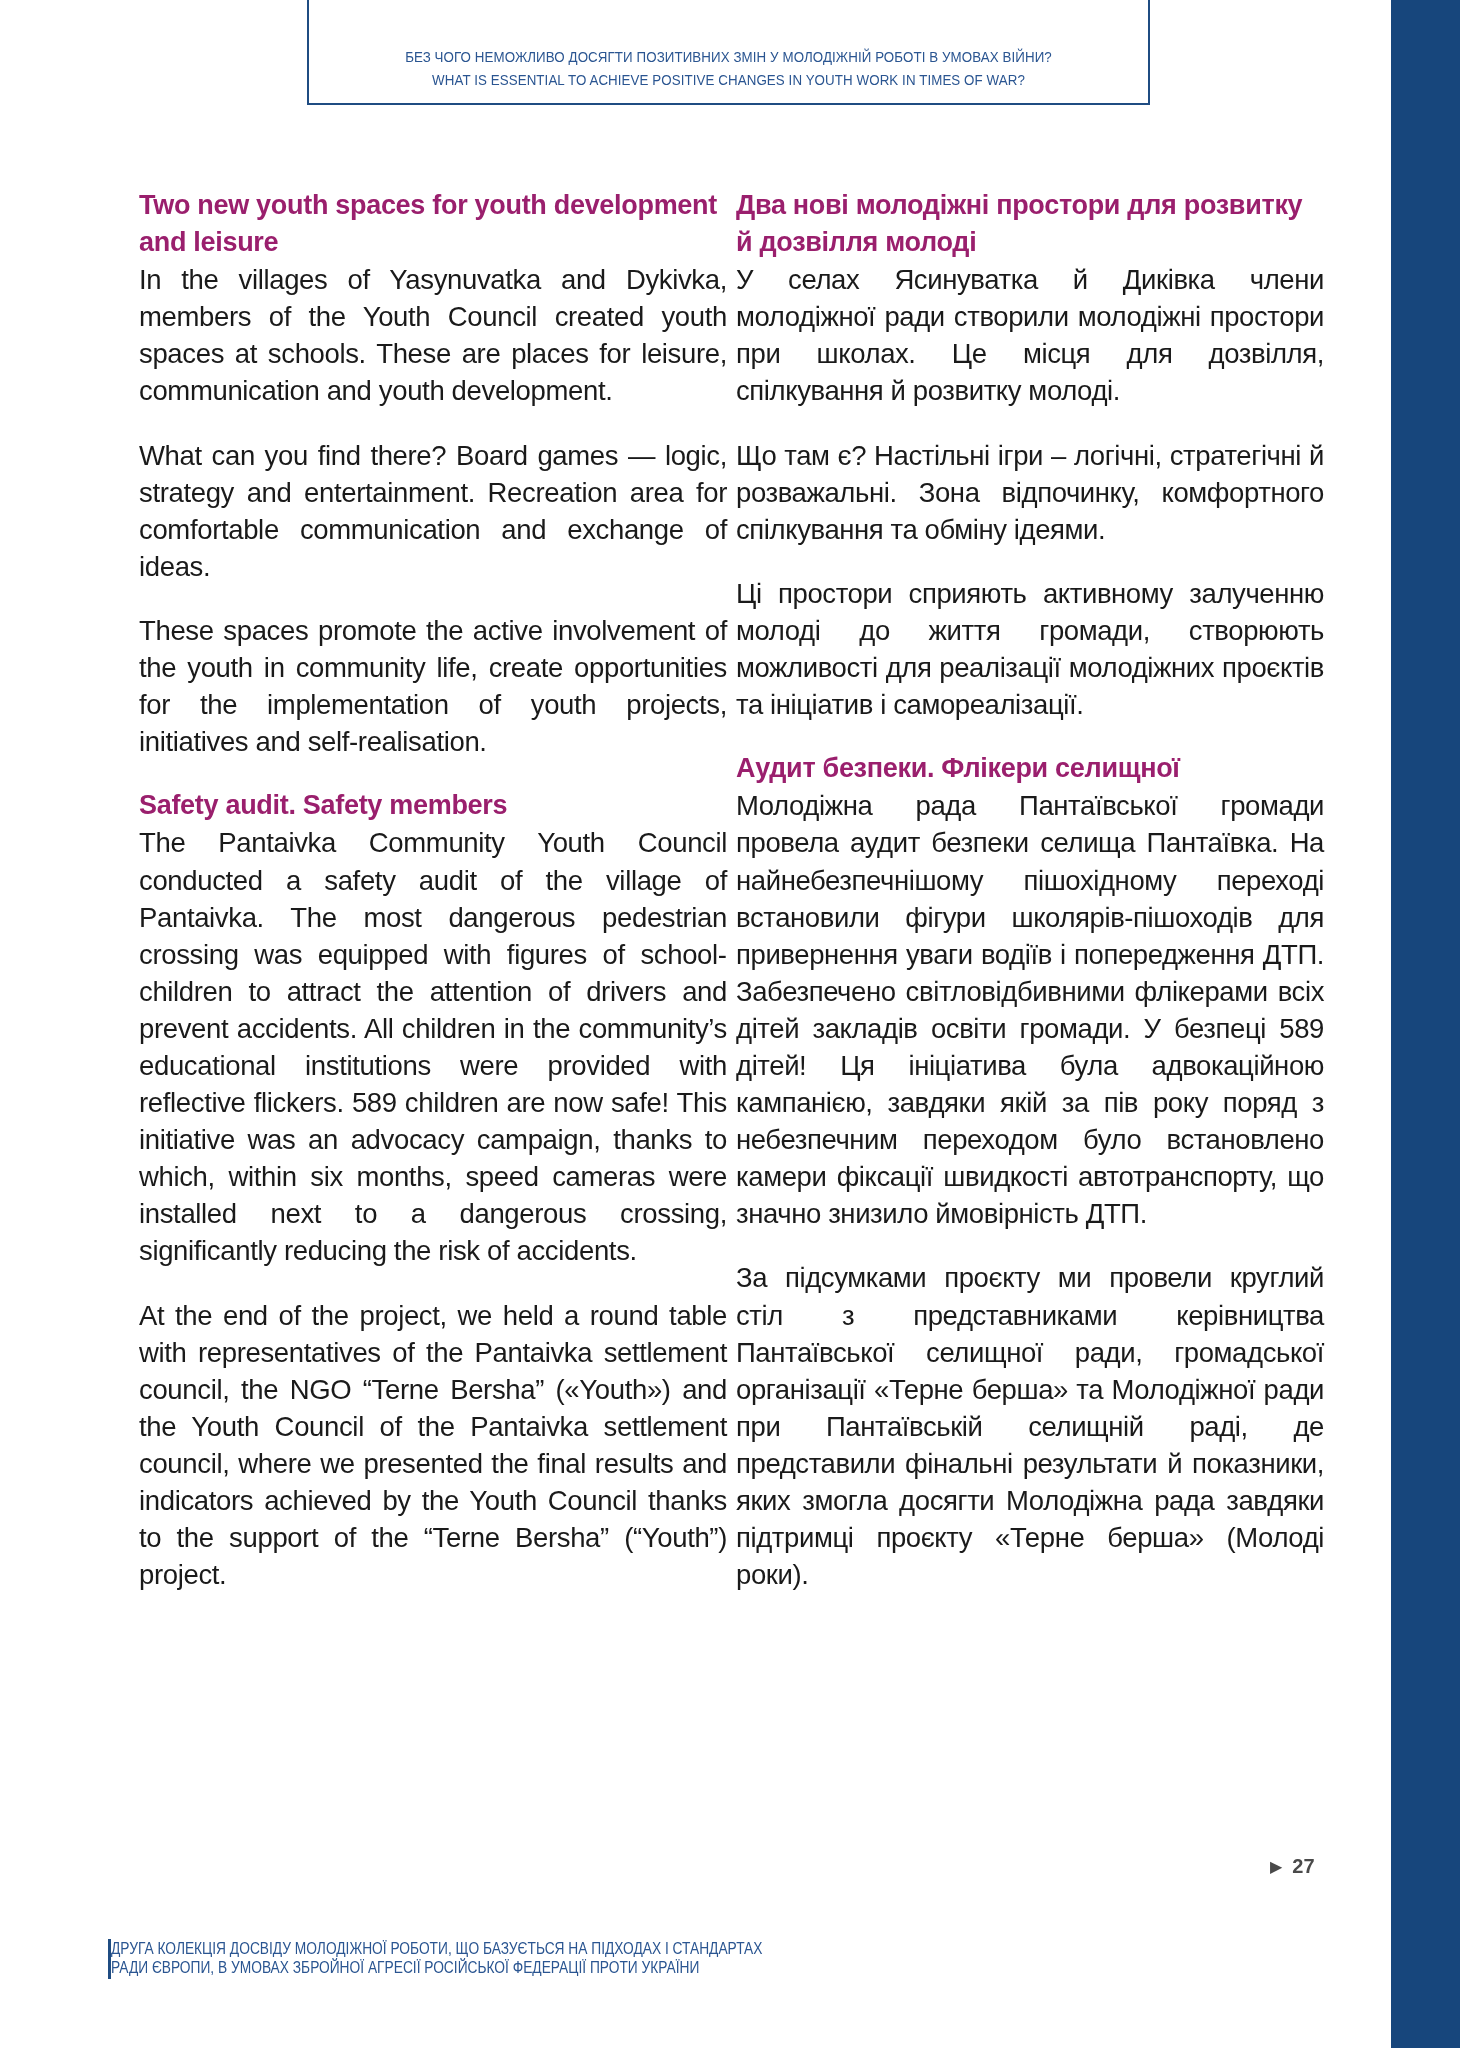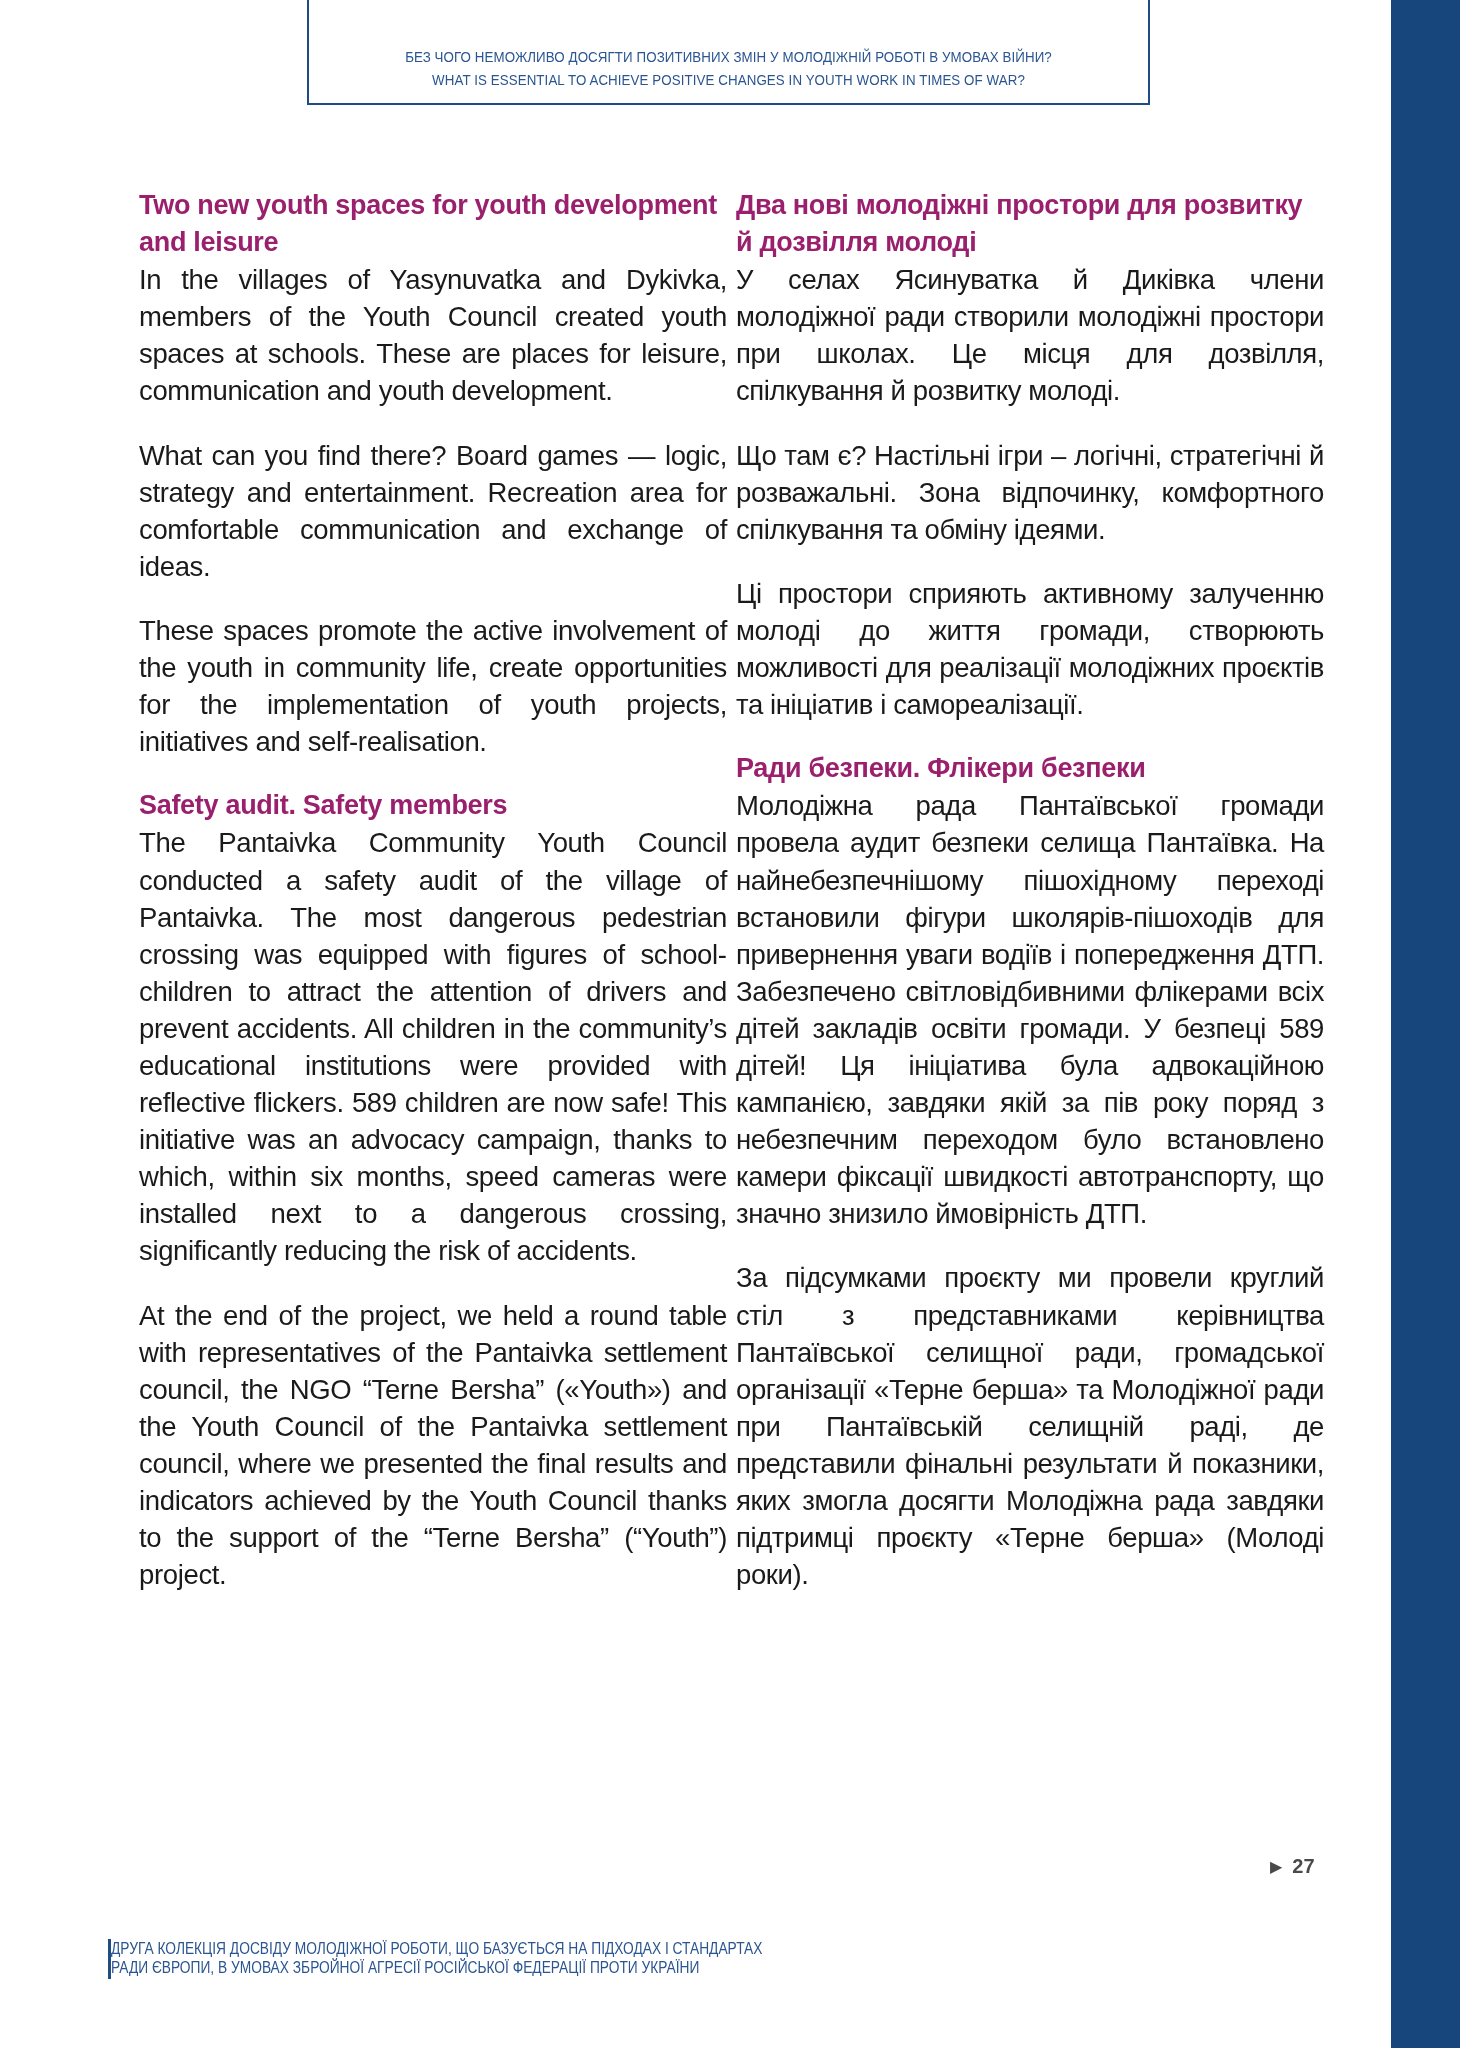--- a/index.html
+++ b/index.html
@@ -76,21 +76,21 @@
   <h2>Safety audit. Safety members</h2>
   <p>The Pantaivka Community Youth Council conducted a safety audit of the village of Pantaivka. The most dangerous pedestrian crossing was equipped with figures of school­children to attract the attention of drivers and prevent accidents. All children in the commu­nity’s educational institutions were provided with reflective flickers. 589 children are now safe! This initiative was an advocacy campaign, thanks to which, within six months, speed cameras were installed next to a dangerous crossing, significantly reducing the risk of accidents.</p>
   <p>At the end of the project, we held a round table with representatives of the Pantaivka settle­ment council, the NGO “Terne Bersha” («Youth») and the Youth Council of the Pantaivka settle­ment council, where we presented the final results and indicators achieved by the Youth Council thanks to the support of the “Terne Bersha” (“Youth”) project.</p>
 </div>
 
 <div class="col right">
   <h2>Два нові молодіжні простори для розвитку й дозвілля молоді</h2>
   <p>У селах Ясинуватка й Диківка члени молодіжної ради створили молодіжні простори при школах. Це місця для дозвілля, спілкування й розвитку молоді.</p>
   <p>Що там є? Настільні ігри – логічні, стратегічні й розважальні. Зона відпочинку, комфортного спілкування та обміну ідеями.</p>
   <p>Ці простори сприяють активному залученню молоді до життя громади, створюють можливості для реалізації молодіжних проєктів та ініціатив і самореалізації.</p>
-  <h2>Ради безпеки. Флікери безпеки</h2>
+  <h2>Аудит безпеки. Флікери селищної</h2>
   <p>Молодіжна рада Пантаївської громади провела аудит безпеки селища Пантаївка. На найнебезпечнішому пішохідному переході встановили фігури школярів-пішоходів для привернення уваги водіїв і попередження ДТП. Забезпечено світловідбивними флікерами всіх дітей закладів освіти громади. У безпеці 589 дітей! Ця ініціатива була адвокаційною кампанією, завдяки якій за пів року поряд з небезпечним переходом було встановлено камери фіксації швидкості автотранспорту, що значно знизило ймовірність ДТП.</p>
   <p>За підсумками проєкту ми провели круглий стіл з представниками керівництва Пантаївської селищної ради, громадської організації «Терне берша» та Молодіжної ради при Пантаївській селищній раді, де представили фінальні результати й показники, яких змогла досягти Молодіжна рада завдяки підтримці проєкту «Терне берша» (Молоді роки).</p>
 </div>
 
 <div class="footer">
   <div class="fl">Друга колекція досвіду молодіжної роботи, що базується на підходах і стандартах</div>
   <div class="fl">Ради Європи, в умовах збройної агресії Російської Федерації проти України</div>
 </div>
 
 <div class="page-num">

